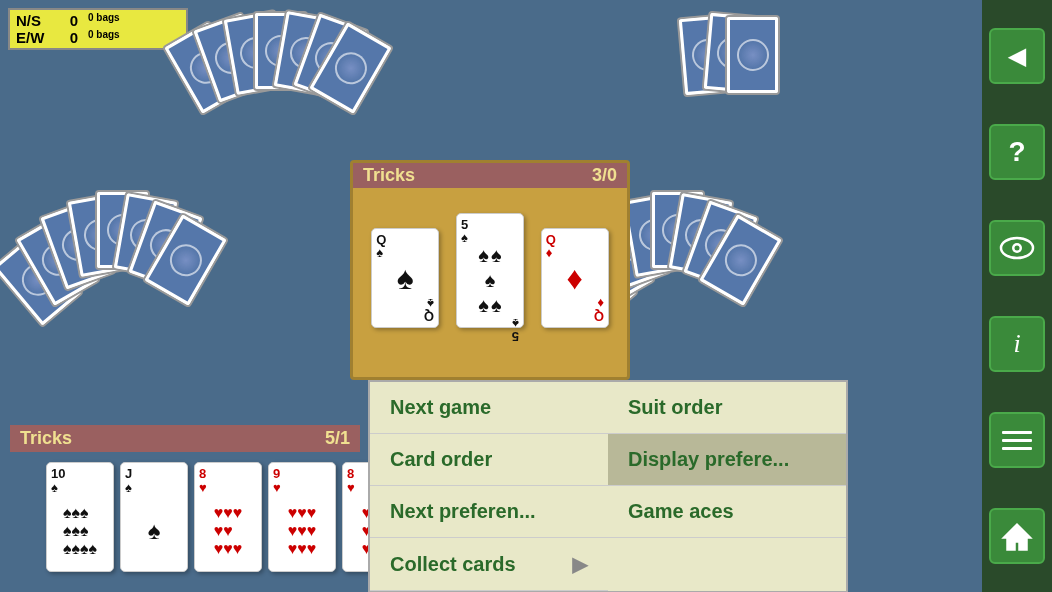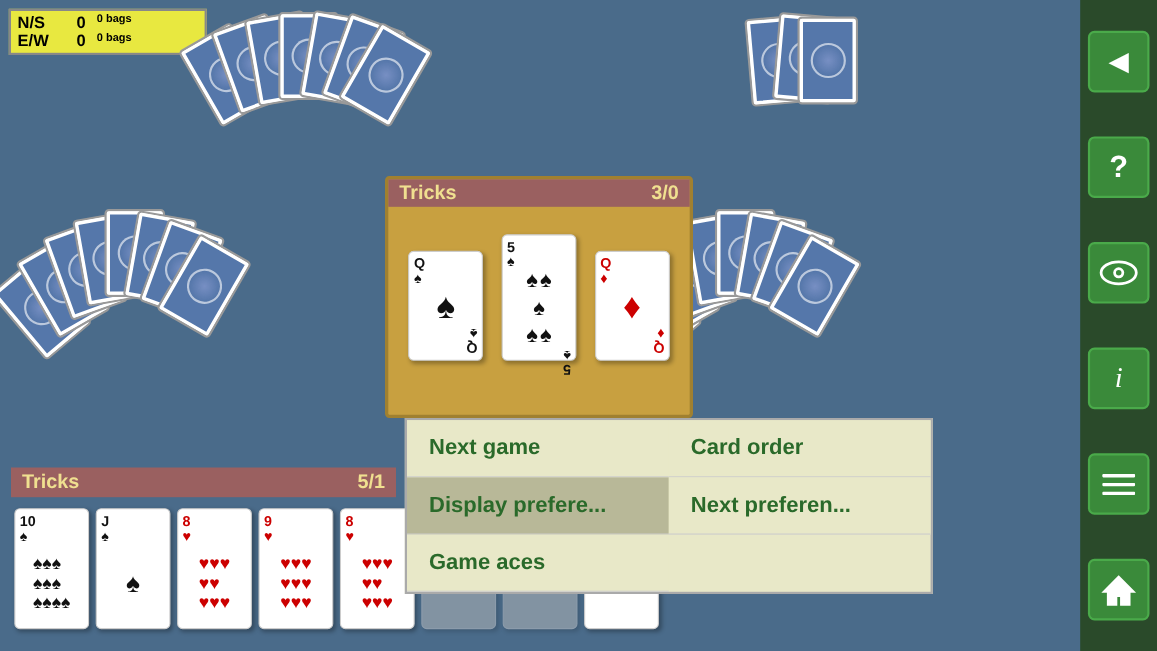--- a/index.html
+++ b/index.html
@@ -128,21 +128,21 @@
       justify-content: space-between;
       padding: 2px 10px;
       font-size: 18px;
       font-weight: bold;
     }
 
     
     #bottom-cards {
       position: absolute;
       bottom: 10px;
-      left: 13px;
+      left: 46px;
       display: flex;
       gap: 6px;
       height: 120px;
     }
 
     
     #bottom-tricks-left {
       position: absolute;
       bottom: 140px;
       left: 10px;
@@ -529,24 +529,29 @@
 
     <div class="bottom-card diamond" style="color:#cc0000;margin-left:auto;">
       <div class="bc-top">K<br>♦</div>
       <div class="bc-pips" style="font-size:24px;">♦</div>
     </div>
   </div>
 
   <div id="menu-overlay">
     <div class="menu-grid">
       <div class="menu-item">Next game</div>
+      <div class="menu-item">Suit order</div>
       <div class="menu-item">Card order</div>
       <div class="menu-item highlighted">Display prefere...</div>
       <div class="menu-item">Next preferen...</div>
       <div class="menu-item">Game aces</div>
+      <div class="menu-item-right">
+        <span>Collect cards</span>
+        <span style="color:#888;">▶</span>
+      </div>
     </div>
   </div>
 
 </div>
 
 <div id="sidebar">
   <div class="sidebar-btn" style="font-size:24px;">◀</div>
   <div class="sidebar-btn" style="font-size:28px;font-weight:bold;">?</div>
   <div class="sidebar-btn" style="font-size:22px;">
 

